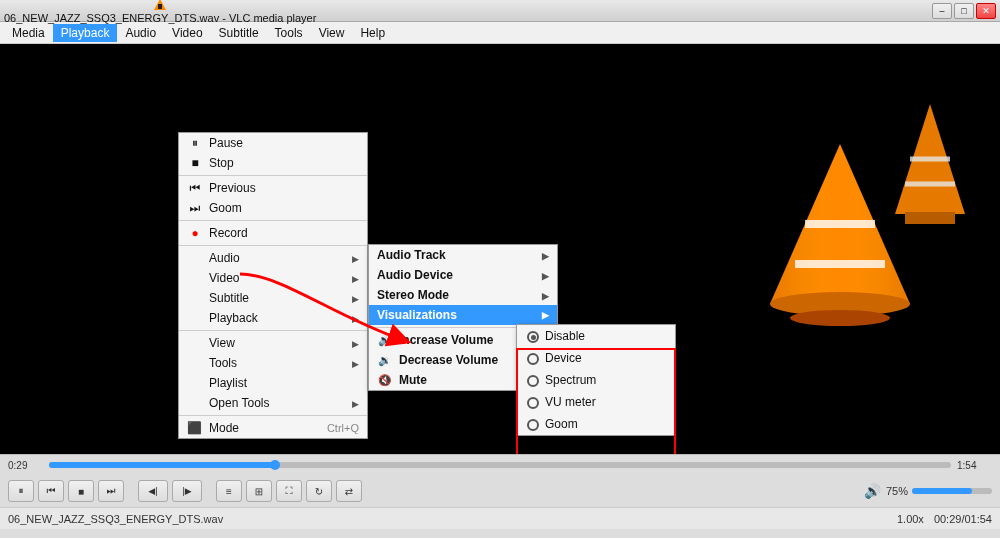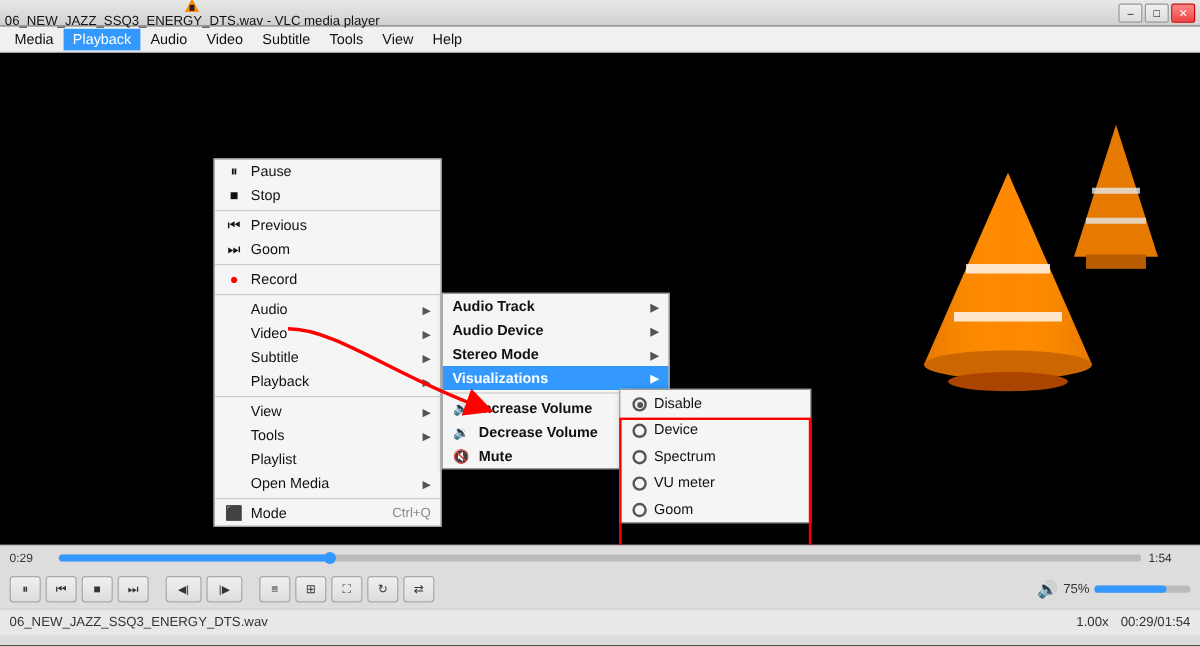--- a/index.html
+++ b/index.html
@@ -410,21 +410,21 @@
       <span class="icon-area"></span>
       <span class="label">Tools</span>
       <span class="arrow-right"></span>
     </div>
     <div class="ctx-item">
       <span class="icon-area"></span>
       <span class="label">Playlist</span>
     </div>
     <div class="ctx-item has-arrow">
       <span class="icon-area"></span>
-      <span class="label">Open Media</span>
+      <span class="label">Open Tools</span>
       <span class="arrow-right"></span>
     </div>
     <div class="ctx-separator"></div>
     <div class="ctx-item">
       <span class="icon-area">⬛</span>
       <span class="label">Mode</span>
       <span class="shortcut">Ctrl+Q</span>
     </div>
   </div>
 

